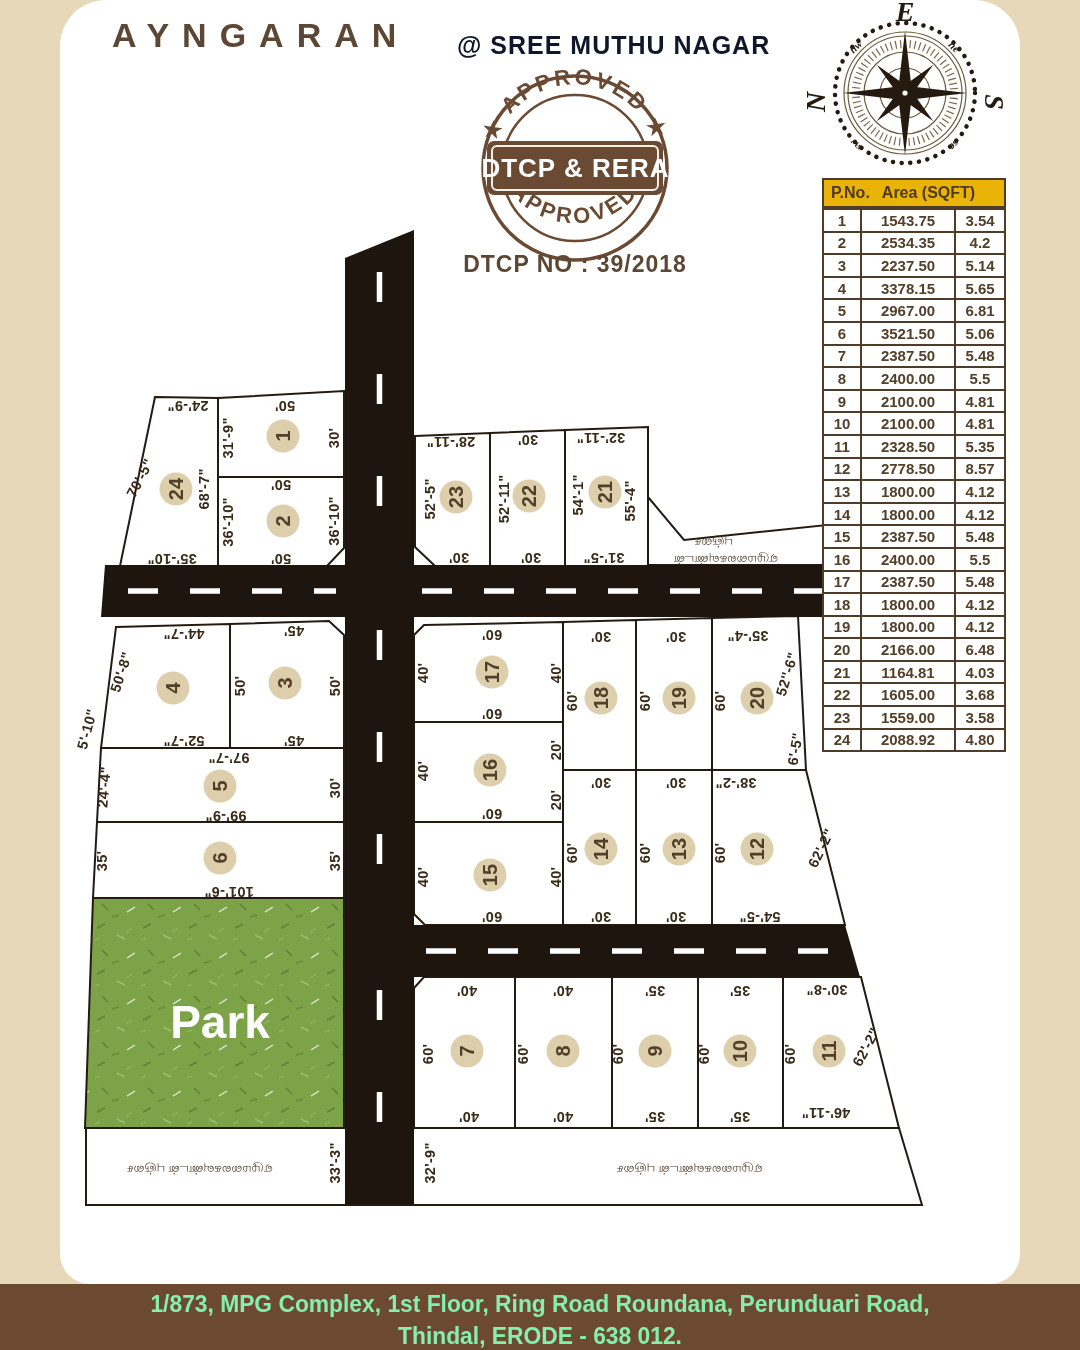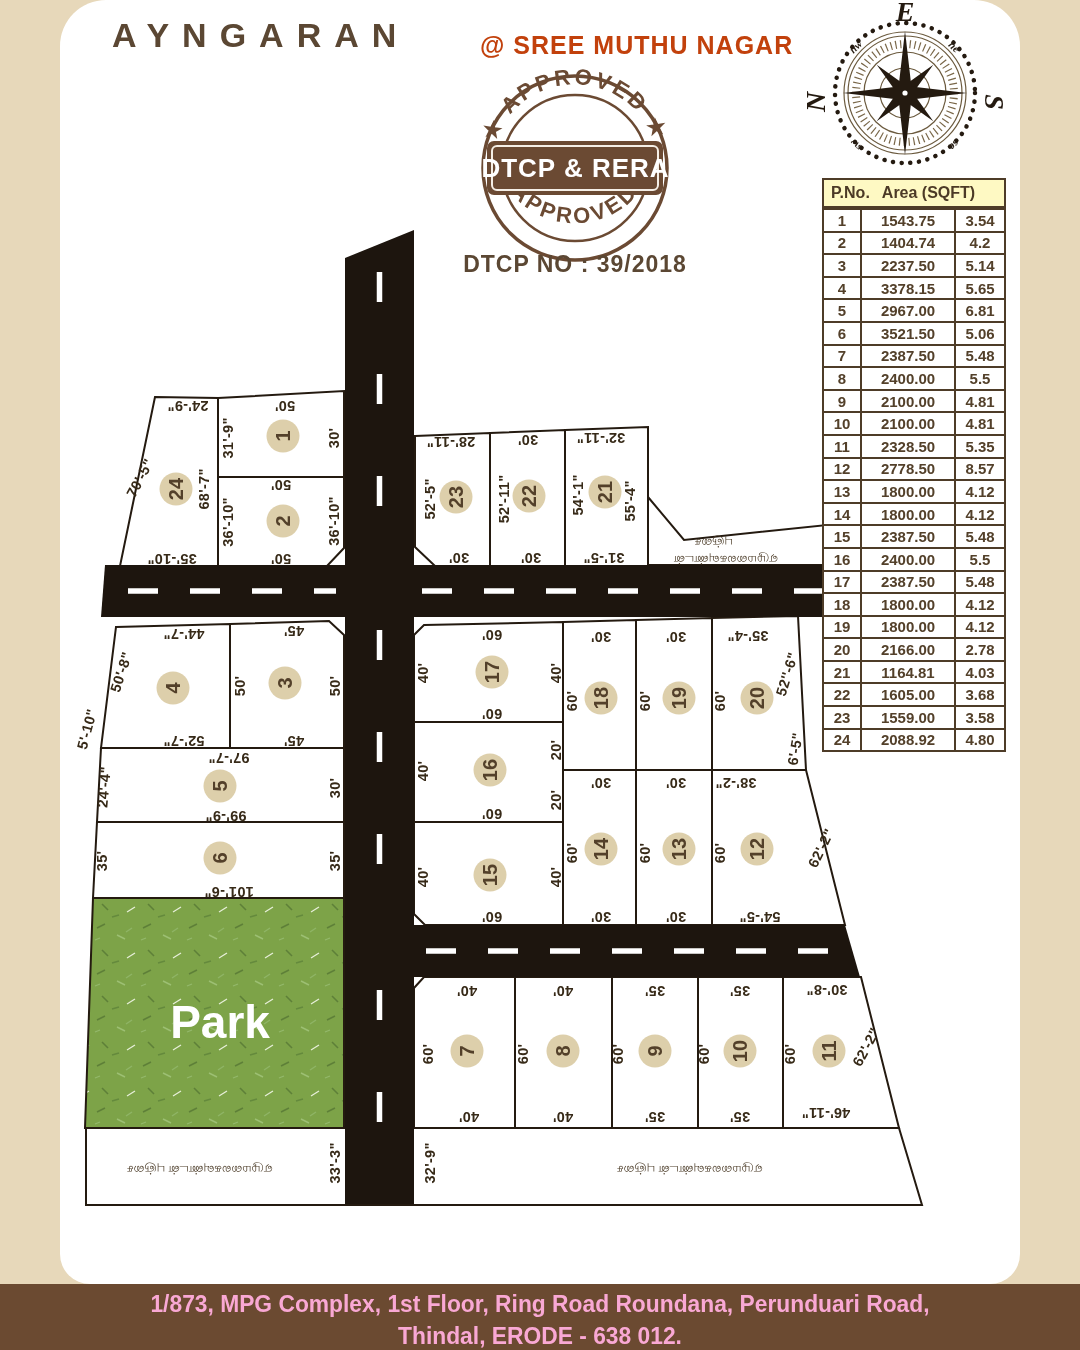--- a/index.html
+++ b/index.html
@@ -2,22 +2,22 @@
 <html><head>
 <meta charset="utf-8">
 <style>
   html,body{margin:0;padding:0;}
   body{width:1080px;height:1350px;position:relative;overflow:hidden;
        background:#e7d8ba;font-family:"Liberation Sans",sans-serif;}
   .card{position:absolute;left:60px;top:0;width:960px;height:1284px;
         background:#fff;border-radius:46px 46px 30px 30px;}
   .brand{position:absolute;left:112px;top:16px;font-size:34px;font-weight:700;
          letter-spacing:13px;color:#5b4733;z-index:5;}
-  .brand-loc{position:absolute;left:480px;top:31px;font-size:25px;font-weight:700;
-         letter-spacing:1px;color:#c2410c;z-index:5;}
+  .brand-loc{position:absolute;left:457px;top:31px;font-size:25px;font-weight:700;
+         letter-spacing:1px;color:#0f172a;z-index:5;}
   .map-svg{position:absolute;left:0;top:0;width:1080px;height:1350px;z-index:2;}
   .parcel{fill:#ffffff;stroke:#241a10;stroke-width:2;stroke-linejoin:miter;}
   .road{fill:#1d150e;}
   .dash{stroke:#ffffff;stroke-width:5.5;}
   .dashh{stroke-dasharray:30 32;}
   .dashv{stroke-dasharray:30 72;}
   .dim{font-family:"Liberation Sans",sans-serif;font-size:14.5px;font-weight:700;
        fill:#372a18;text-anchor:middle;letter-spacing:.3px;}
   .tamil{font-family:"Liberation Sans",sans-serif;font-size:11.5px;font-weight:400;
        fill:#4a3a26;text-anchor:middle;}
@@ -33,28 +33,28 @@
   .dtcp-no{font-family:"Liberation Sans",sans-serif;font-size:23px;font-weight:700;
        fill:#5b4733;text-anchor:middle;letter-spacing:1px;}
   .dotring{fill:none;stroke:#241a10;stroke-width:4.5;stroke-dasharray:0.1 8.6;stroke-linecap:round;}
   .tickring{fill:none;stroke:#7a684a;stroke-width:8;stroke-dasharray:1.2 3.6;}
   .thinring{fill:none;stroke:#6b5a3e;stroke-width:1.2;}
   .cl{font-family:"Liberation Serif",serif;font-style:italic;font-weight:700;font-size:28px;
       fill:#241a10;text-anchor:middle;}
   .cli{font-family:"Liberation Serif",serif;font-style:italic;font-weight:700;font-size:11px;
       fill:#241a10;text-anchor:middle;}
   .plot-table{position:absolute;left:822px;top:178px;width:184px;z-index:6;}
-  .pt-head{background:#fef9c3;border:2px solid #4e3c28;height:26px;display:flex;gap:12px;
+  .pt-head{background:#eab308;border:2px solid #4e3c28;height:26px;display:flex;gap:12px;
       align-items:center;padding-left:7px;font-size:16px;font-weight:700;color:#4c3a26;}
   .plot-table table{border-collapse:collapse;width:100%;background:#fff;}
   .plot-table td{border:2px solid #4e3c28;text-align:center;font-size:15px;font-weight:700;
       color:#53402a;height:20.6px;padding:0;}
   .plot-table td.c0{width:36px;} .plot-table td.c1{width:92px;}
   .footer{position:absolute;left:0;top:1284px;width:1080px;height:66px;background:#6b4a31;
-      color:#f9a8d4;text-align:center;z-index:7;}
+      color:#86efac;text-align:center;z-index:7;}
   .footer div{font-size:24px;font-weight:600;line-height:1.32;transform:scaleX(.95);}
   .footer .f1{padding-top:4px;}
 </style>
 </head>
 <body>
 
 <div class="card"></div>
 
 <div class="brand">AYNGARAN</div>
 <div class="brand-loc">@ SREE MUTHU NAGAR</div>
@@ -351,21 +351,21 @@
   </div>
   <table>
     <tbody>
         <tr>
           <td class="c0">1</td>
           <td class="c1">1543.75</td>
           <td class="c2">3.54</td>
         </tr>
         <tr>
           <td class="c0">2</td>
-          <td class="c1">1404.74</td>
+          <td class="c1">2534.35</td>
           <td class="c2">4.2</td>
         </tr>
         <tr>
           <td class="c0">3</td>
           <td class="c1">2237.50</td>
           <td class="c2">5.14</td>
         </tr>
         <tr>
           <td class="c0">4</td>
           <td class="c1">3378.15</td>
@@ -442,21 +442,21 @@
           <td class="c2">4.12</td>
         </tr>
         <tr>
           <td class="c0">19</td>
           <td class="c1">1800.00</td>
           <td class="c2">4.12</td>
         </tr>
         <tr>
           <td class="c0">20</td>
           <td class="c1">2166.00</td>
-          <td class="c2">2.78</td>
+          <td class="c2">6.48</td>
         </tr>
         <tr>
           <td class="c0">21</td>
           <td class="c1">1164.81</td>
           <td class="c2">4.03</td>
         </tr>
         <tr>
           <td class="c0">22</td>
           <td class="c1">1605.00</td>
           <td class="c2">3.68</td>

